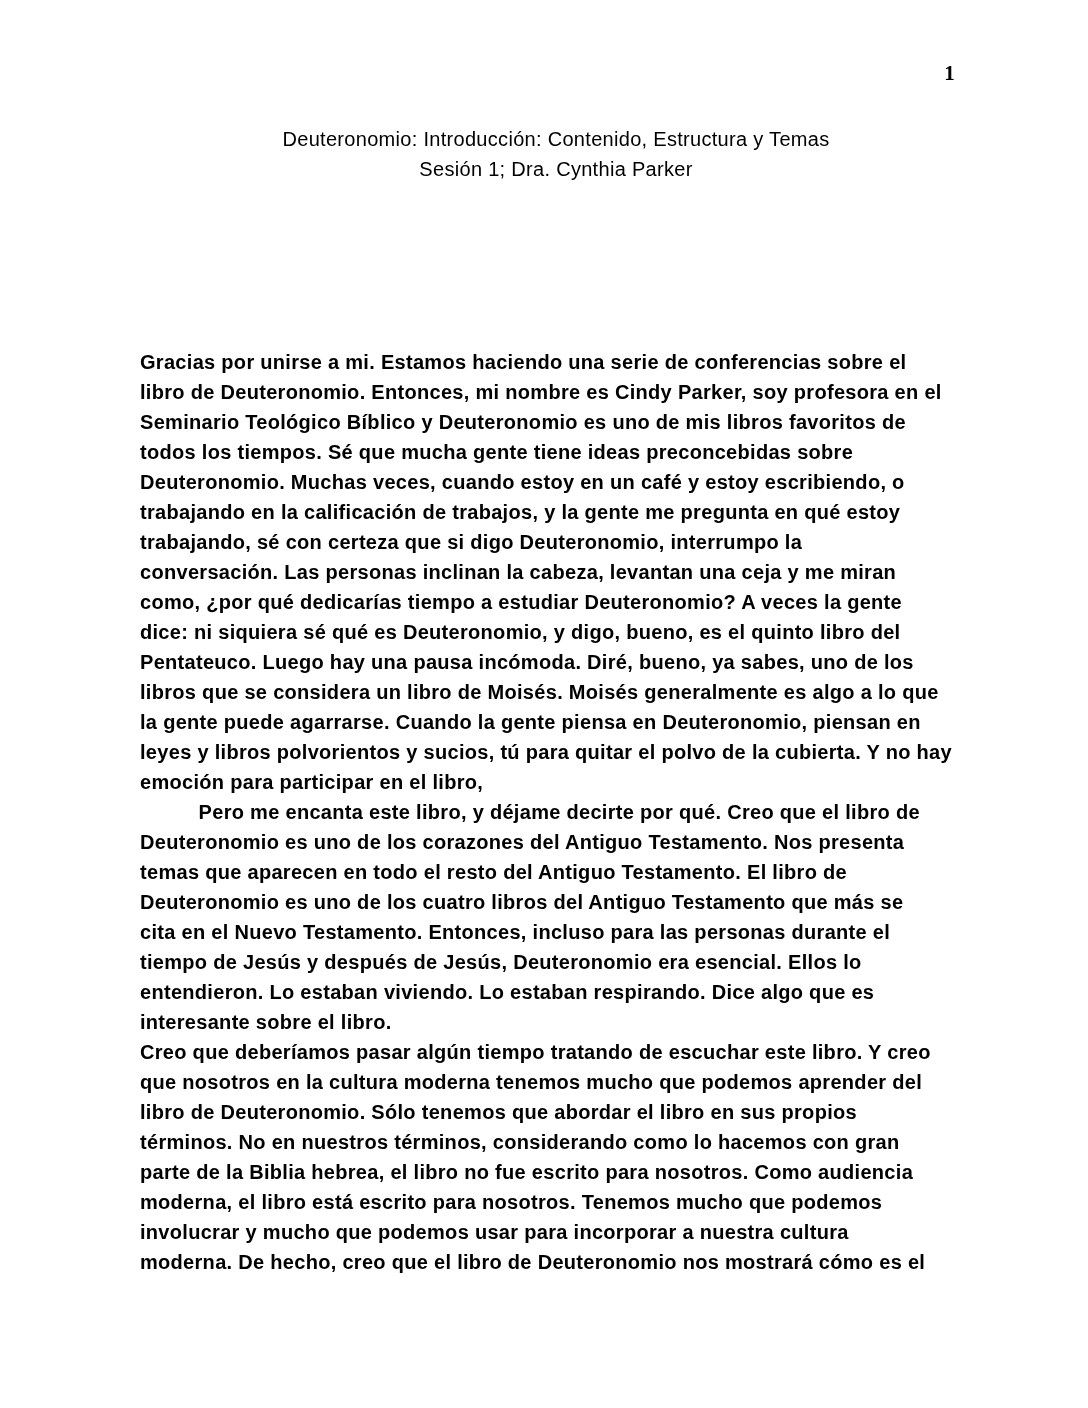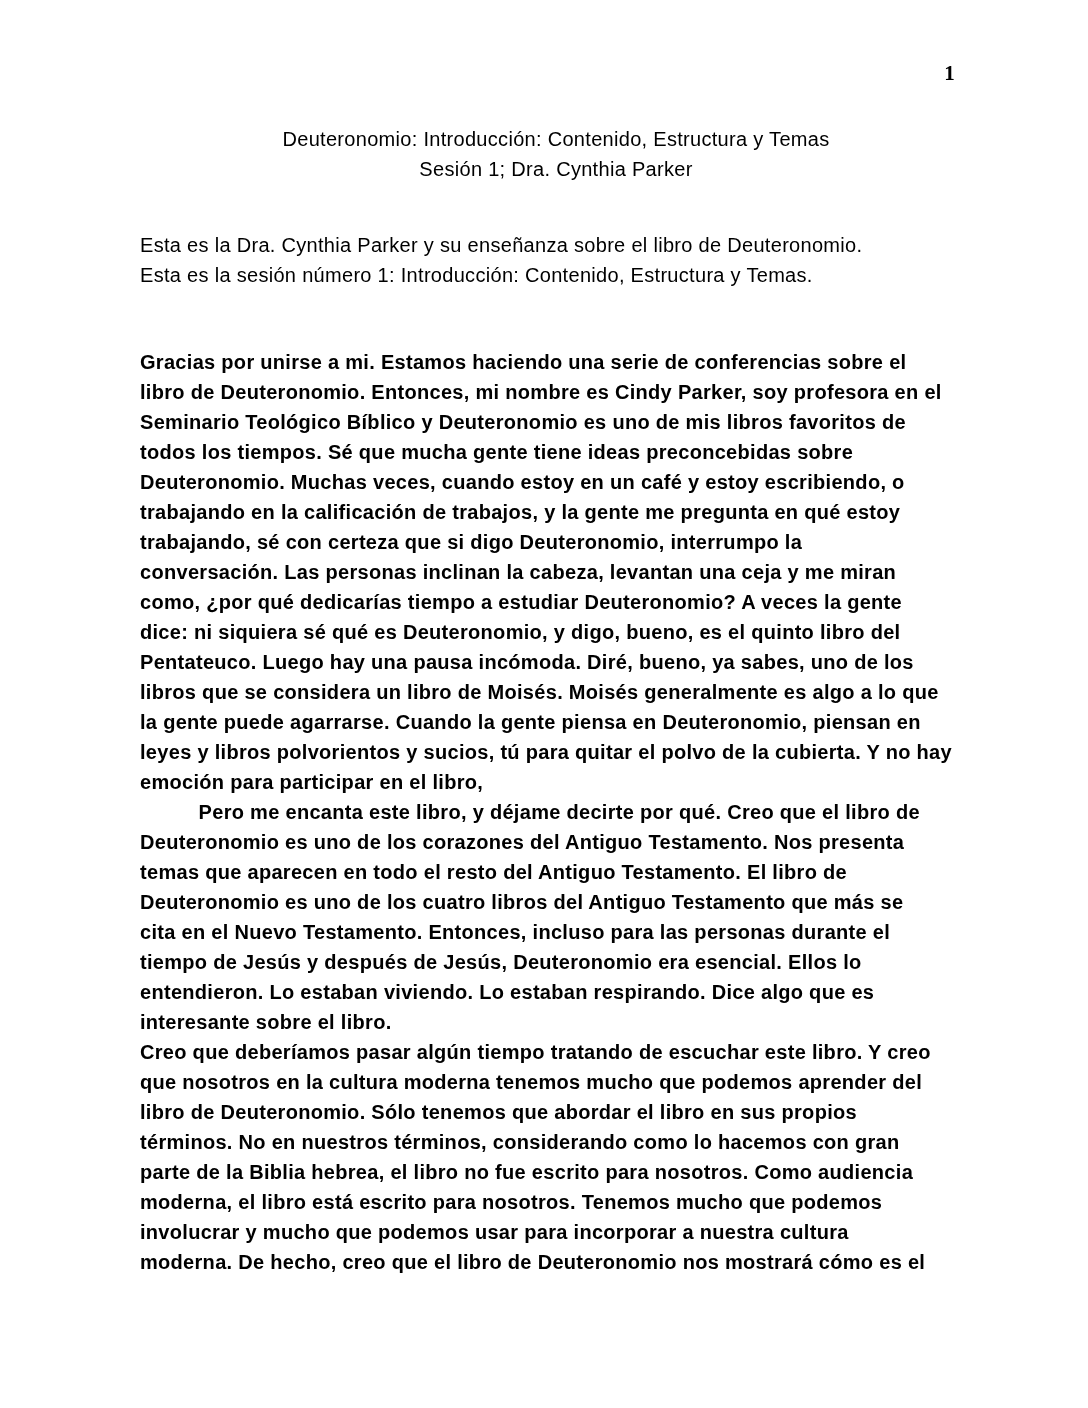--- a/index.html
+++ b/index.html
@@ -52,22 +52,20 @@
 </style>
 </head>
 <body>
 
 <div class="page">
   <div class="page-number">1</div>
 
   <div class="text-block doc-title">Deuteronomio: Introducción: Contenido, Estructura y Temas
 Sesión 1; Dra. Cynthia Parker</div>
 
-  <div class="text-block intro-paragraph">Esta es la Dra. Cynthia Parker y su enseñanza sobre el libro de Deuteronomio.
-Esta es la sesión número 1: Introducción: Contenido, Estructura y Temas.</div>
 
   <div class="text-block body-text">Gracias por unirse a mi. Estamos haciendo una serie de conferencias sobre el
 libro de Deuteronomio. Entonces, mi nombre es Cindy Parker, soy profesora en el
 Seminario Teológico Bíblico y Deuteronomio es uno de mis libros favoritos de
 todos los tiempos. Sé que mucha gente tiene ideas preconcebidas sobre
 Deuteronomio. Muchas veces, cuando estoy en un café y estoy escribiendo, o
 trabajando en la calificación de trabajos, y la gente me pregunta en qué estoy
 trabajando, sé con certeza que si digo Deuteronomio, interrumpo la
 conversación. Las personas inclinan la cabeza, levantan una ceja y me miran
 como, ¿por qué dedicarías tiempo a estudiar Deuteronomio? A veces la gente

